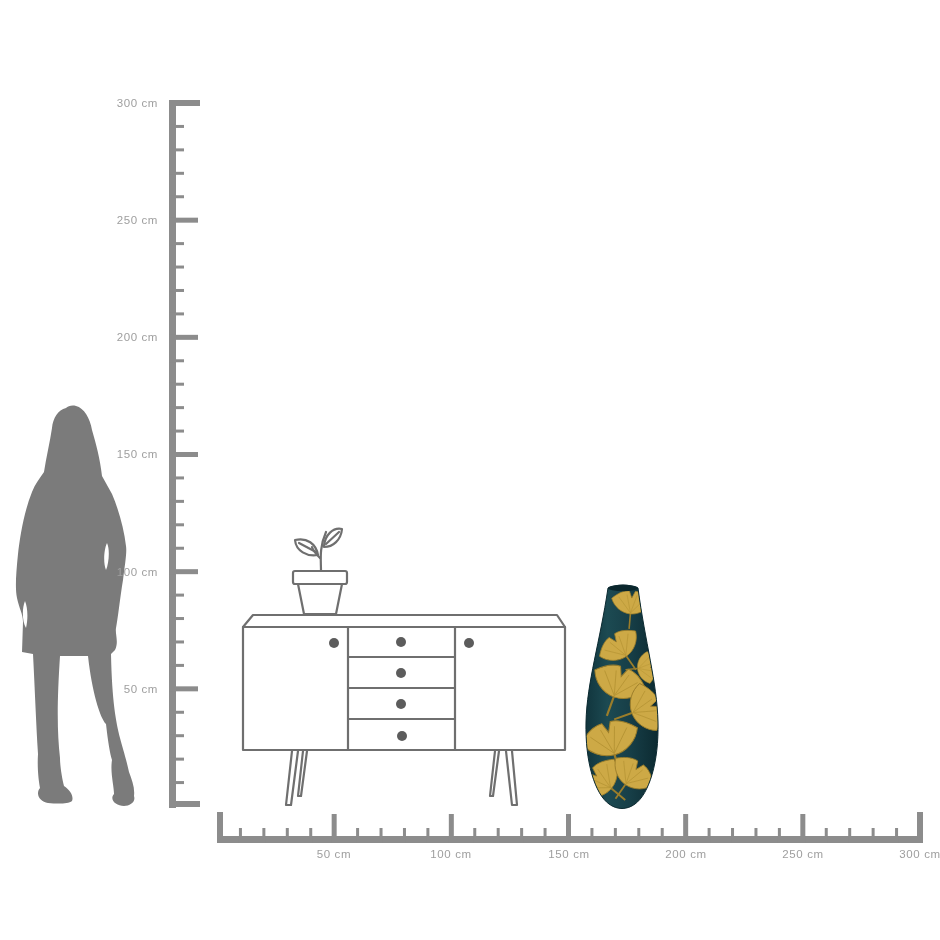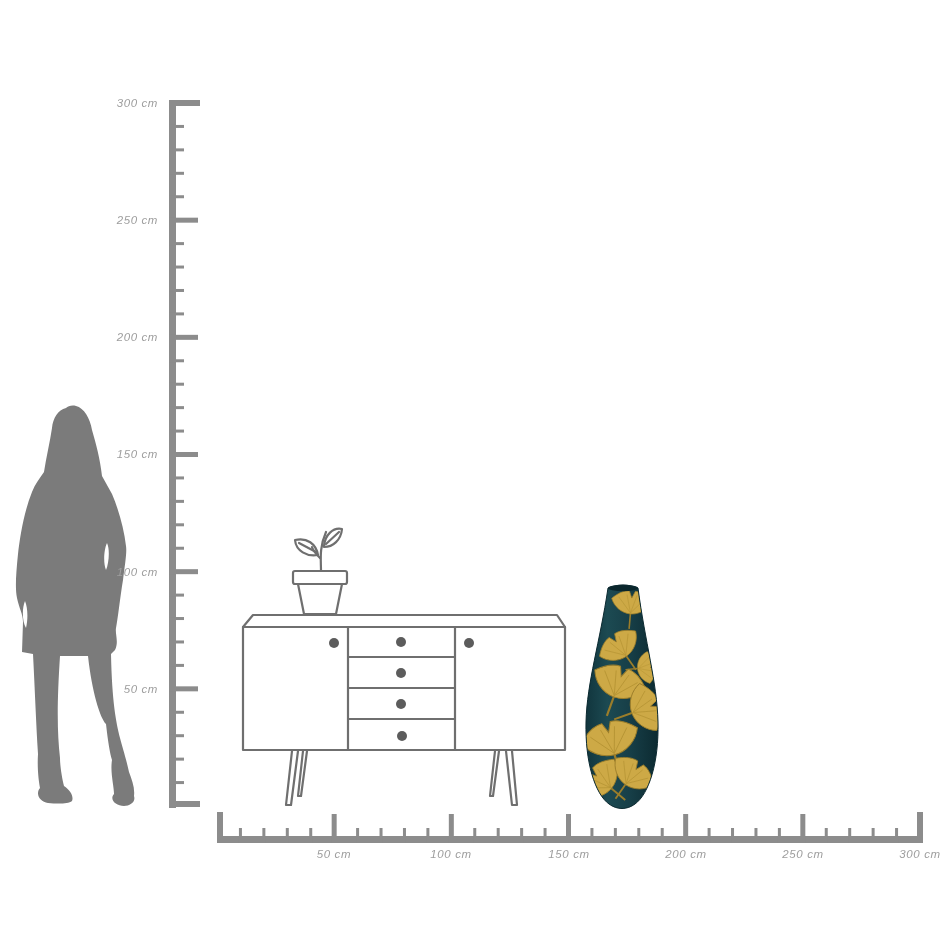--- a/index.html
+++ b/index.html
@@ -1,19 +1,18 @@
 <!DOCTYPE html>
 <html><head>
 <meta charset="utf-8">
 <style>
   html,body{margin:0;padding:0;background:#ffffff;}
   #stage{
     position:relative;width:940px;height:940px;background:#ffffff;overflow:hidden;
     font-family:"Liberation Sans", sans-serif;
-    font-style:italic;
   }
   .abs{position:absolute;}
   .ruler-label{
     position:absolute;font-size:11.5px;letter-spacing:0.6px;color:#9e9e9e;
     line-height:14px;white-space:nowrap;z-index:5;
   }
   .vlabel{width:52px;text-align:right;}
   .hlabel{width:64px;text-align:center;}
   svg{display:block;}
 </style>

